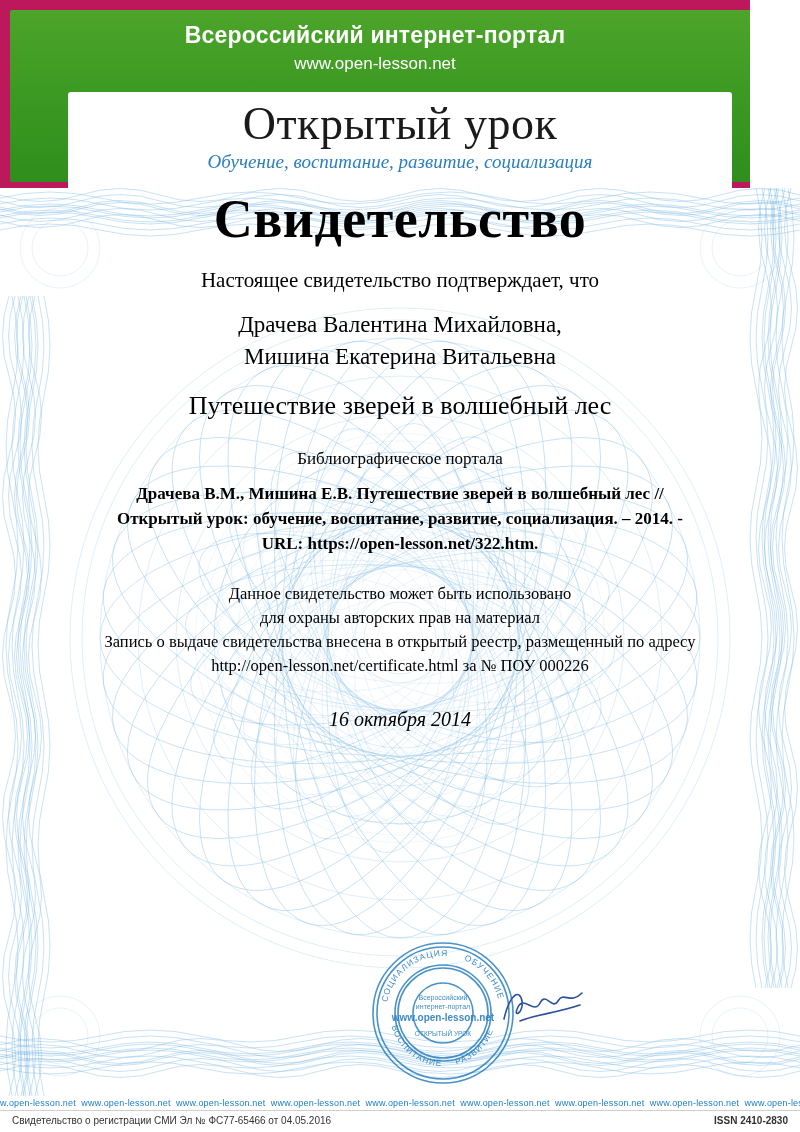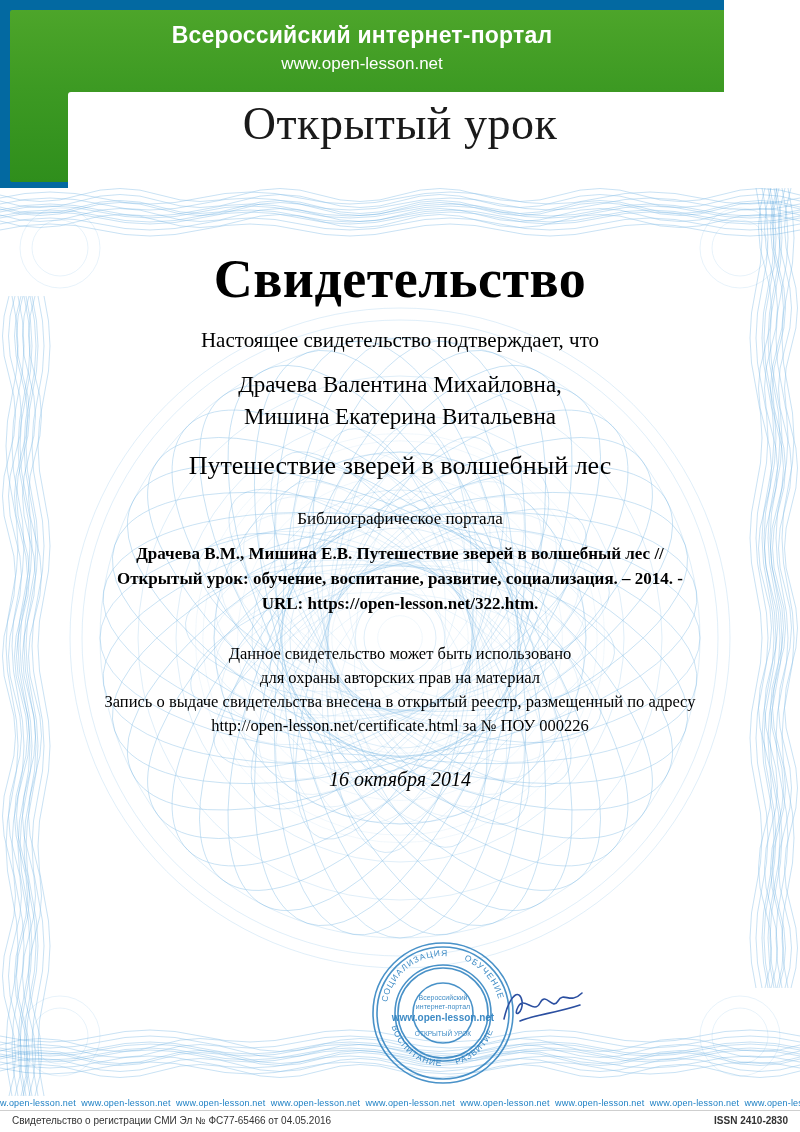--- a/index.html
+++ b/index.html
@@ -23,22 +23,23 @@
     background: #ffffff;
     overflow: hidden;
   }
 
   
   .header-band {
     position: absolute;
     left: 0; top: 0;
     width: 724px;
     height: 190px;
-    background: #0369a1;
+    background: #be185d;
     overflow: hidden;
+    padding-left: 26px;
   }
   .header-green {
     position: absolute;
     left: 10px;
     top: 10px;
     width: 780px;
     height: 172px;
     background: linear-gradient(180deg, #4da52a 0%, #3d9a23 45%, #2f8e1c 100%);
     border-radius: 2px;
   }
@@ -114,21 +115,20 @@
     left: 0;
     top: 188px;
     width: 800px;
     text-align: center;
     color: #000000;
   }
   .cert-word {
     font-family: "Liberation Serif", serif;
     font-weight: bold;
     font-size: 54px;
-    margin-top: 60px;
     letter-spacing: 0.5px;
   }
   .confirm-line {
     font-size: 21px;
     margin-top: 18px;
   }
   .authors {
     font-weight: normal;
     font-size: 23px;
     margin-top: 16px;
@@ -254,20 +254,21 @@
 <div class="certificate">
 
   <div class="header-band">
     <div class="header-green"></div>
     <div class="header-portal">
       <div class="line1">Всероссийский интернет-портал</div>
       <div class="line2">www.open-lesson.net</div>
     </div>
     <div class="title-plate">
       <div class="main-title">Открытый урок</div>
+      <div class="subtitle">Обучение, воспитание, развитие, социализация</div>
     </div>
   </div>
 
   <div class="guilloche">
     <svg width="800" height="908" viewBox="0 0 800 908" xmlns="http://www.w3.org/2000/svg">
       <defs>
         <radialGradient id="fade" cx="50%" cy="50%" r="50%">
           <stop offset="0%" stop-color="#3a95d6" stop-opacity="0.55"></stop>
           <stop offset="70%" stop-color="#3a95d6" stop-opacity="0.33"></stop>
           <stop offset="100%" stop-color="#3a95d6" stop-opacity="0.12"></stop>

